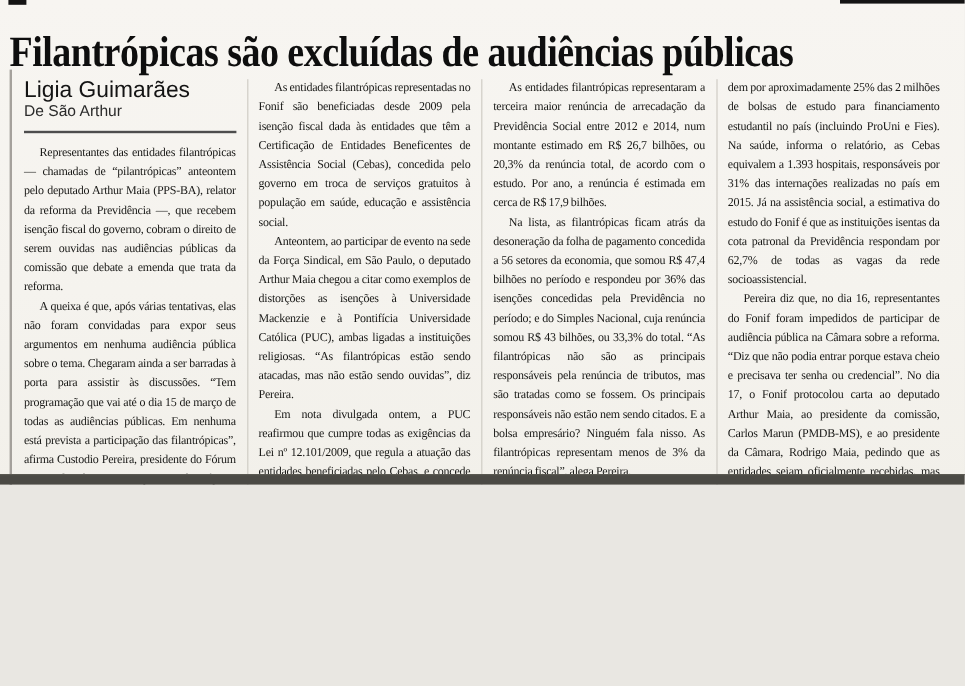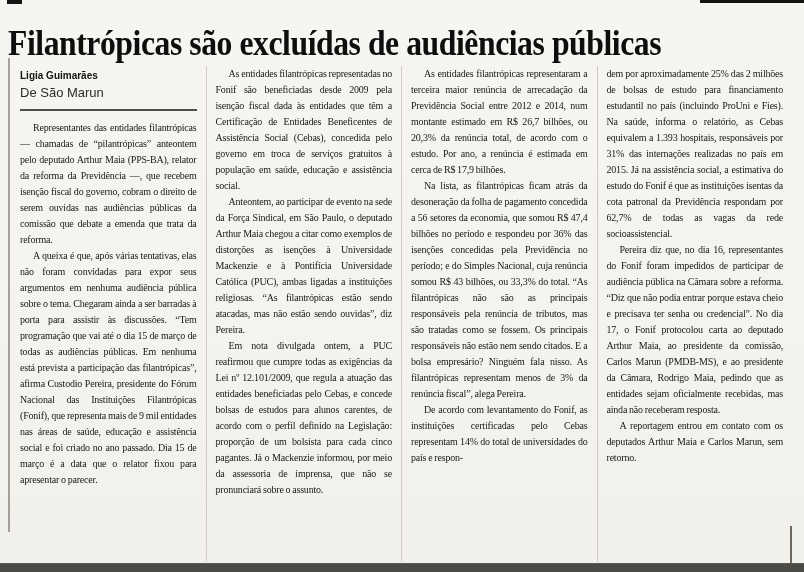--- a/index.html
+++ b/index.html
@@ -4,21 +4,21 @@
 <style>
   html,body{margin:0;padding:0;}
   body{
     width:804px;height:572px;
     background:#e9e7e2;
     font-family:"Liberation Serif", serif;
     overflow:hidden;
   }
   .page{
     position:relative;
-    width:804px;height:572px;
+    width:804px;height:404px;
     background:linear-gradient(180deg,#f7f5f1 0%,#f5f3ee 60%,#f2f0ea 100%);
     overflow:hidden;
   }
   
   .artifact-tl{position:absolute;left:7px;top:0;width:15px;height:4px;background:#141414;}
   .artifact-tr{position:absolute;left:700px;top:0;width:104px;height:3px;background:#141414;}
   .left-rule{position:absolute;left:8px;top:58px;width:2px;height:474px;background:#8a8680;opacity:.75;}
   .right-mark{position:absolute;left:790px;top:526px;width:2px;height:38px;background:#6b6761;}
   .bottom-band{position:absolute;left:0;bottom:0;width:804px;height:9px;background:#4b4a45;box-shadow:inset 0 1px 0 #5a5952;}
   
@@ -43,21 +43,21 @@
   .col{
     flex:1 1 0;
     padding:0 9px;
     overflow:hidden;
   }
   .col:first-child{padding-left:6px;}
   .col + .col{border-left:1px solid #cfccc5;}
   
   .byline-author{
     font-family:"Liberation Sans", sans-serif;
-    font-weight:700;font-size:10px;line-height:16px;color:#141414;
+    font-weight:400;font-size:19px;line-height:16px;color:#141414;
     margin-top:2px;
   }
   .byline-dateline{
     font-family:"Liberation Sans", sans-serif;
     font-size:13px;line-height:17px;color:#2b2b2b;
   }
   .byline-rule{height:0;border-top:2px solid #4d4d4d;margin:8px 0 9px 0;}
   
   .para{
     margin:0;
@@ -79,21 +79,21 @@
   <div class="artifact-tl"></div>
   <div class="artifact-tr"></div>
 
   <h1 class="headline">Filantrópicas são excluídas de audiências públicas</h1>
 
   <div class="columns">
 
     <div class="col">
       <div class="byline">
         <div class="byline-author">Ligia Guimarães</div>
-        <div class="byline-dateline">De São Marun</div>
+        <div class="byline-dateline">De São Arthur</div>
       </div>
       <div class="byline-rule"></div>
       <p class="para">Representantes das entidades filantrópicas — chamadas de “pilantrópicas” anteontem pelo deputado Arthur Maia (PPS-BA), relator da reforma da Previdência —, que recebem isenção fiscal do governo, cobram o direito de serem ouvidas nas audiências públicas da comissão que debate a emenda que trata da reforma.</p>
       <p class="para">A queixa é que, após várias tentativas, elas não foram convidadas para expor seus argumentos em nenhuma audiência pública sobre o tema. Chegaram ainda a ser barradas à porta para assistir às discussões. “Tem programação que vai até o dia 15 de março de todas as audiências públicas. Em nenhuma está prevista a participação das filantrópicas”, afirma Custodio Pereira, presidente do Fórum Nacional das Instituições Filantrópicas (Fonif), que representa mais de 9 mil entidades nas áreas de saúde, educação e assistência social e foi criado no ano passado. Dia 15 de março é a data que o relator fixou para apresentar o parecer.</p>
     </div>
 
     <div class="col">
       <p class="para">As entidades filantrópicas representadas no Fonif são beneficiadas desde 2009 pela isenção fiscal dada às entidades que têm a Certificação de Entidades Beneficentes de Assistência Social (Cebas), concedida pelo governo em troca de serviços gratuitos à população em saúde, educação e assistência social.</p>
       <p class="para">Anteontem, ao participar de evento na sede da Força Sindical, em São Paulo, o deputado Arthur Maia chegou a citar como exemplos de distorções as isenções à Universidade Mackenzie e à Pontifícia Universidade Católica (PUC), ambas ligadas a instituições religiosas. “As filantrópicas estão sendo atacadas, mas não estão sendo ouvidas”, diz Pereira.</p>
       <p class="para">Em nota divulgada ontem, a PUC reafirmou que cumpre todas as exigências da Lei nº 12.101/2009, que regula a atuação das entidades beneficiadas pelo Cebas, e concede bolsas de estudos para alunos carentes, de acordo com o perfil definido na Legislação: proporção de um bolsista para cada cinco pagantes. Já o Mackenzie informou, por meio da assessoria de imprensa, que não se pronunciará sobre o assunto.</p>

